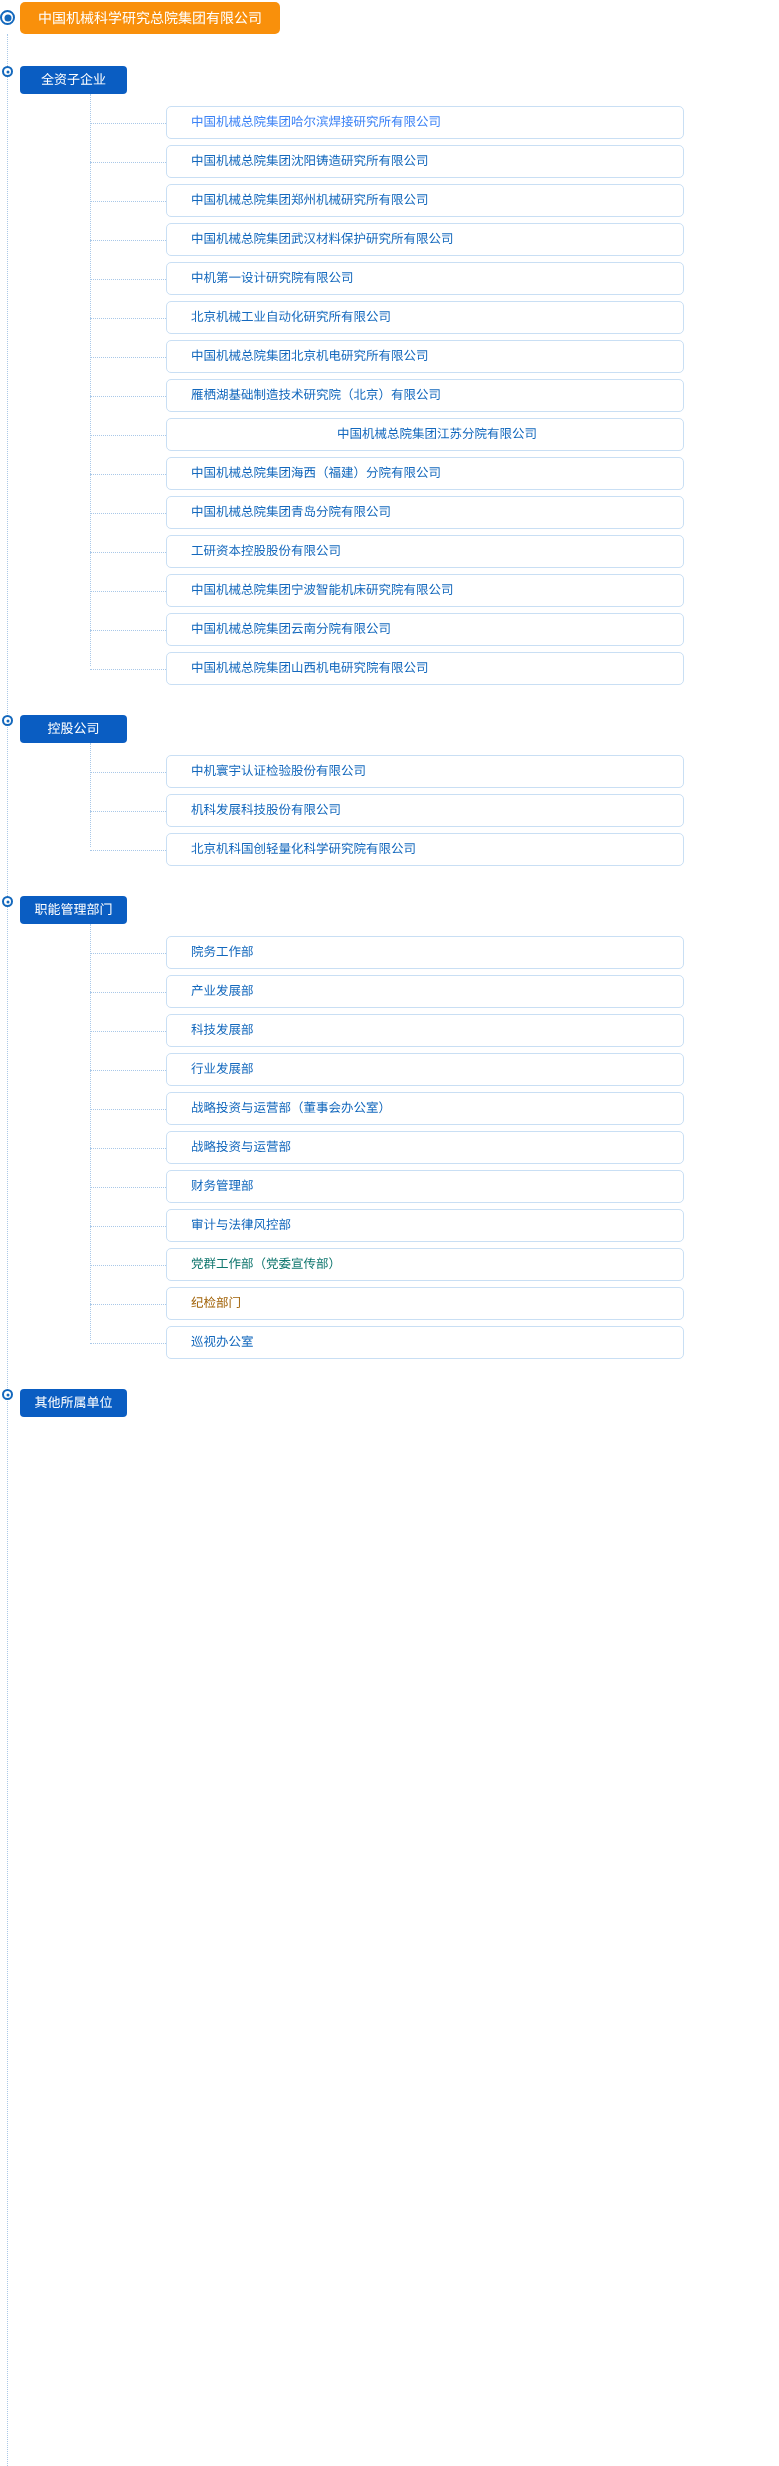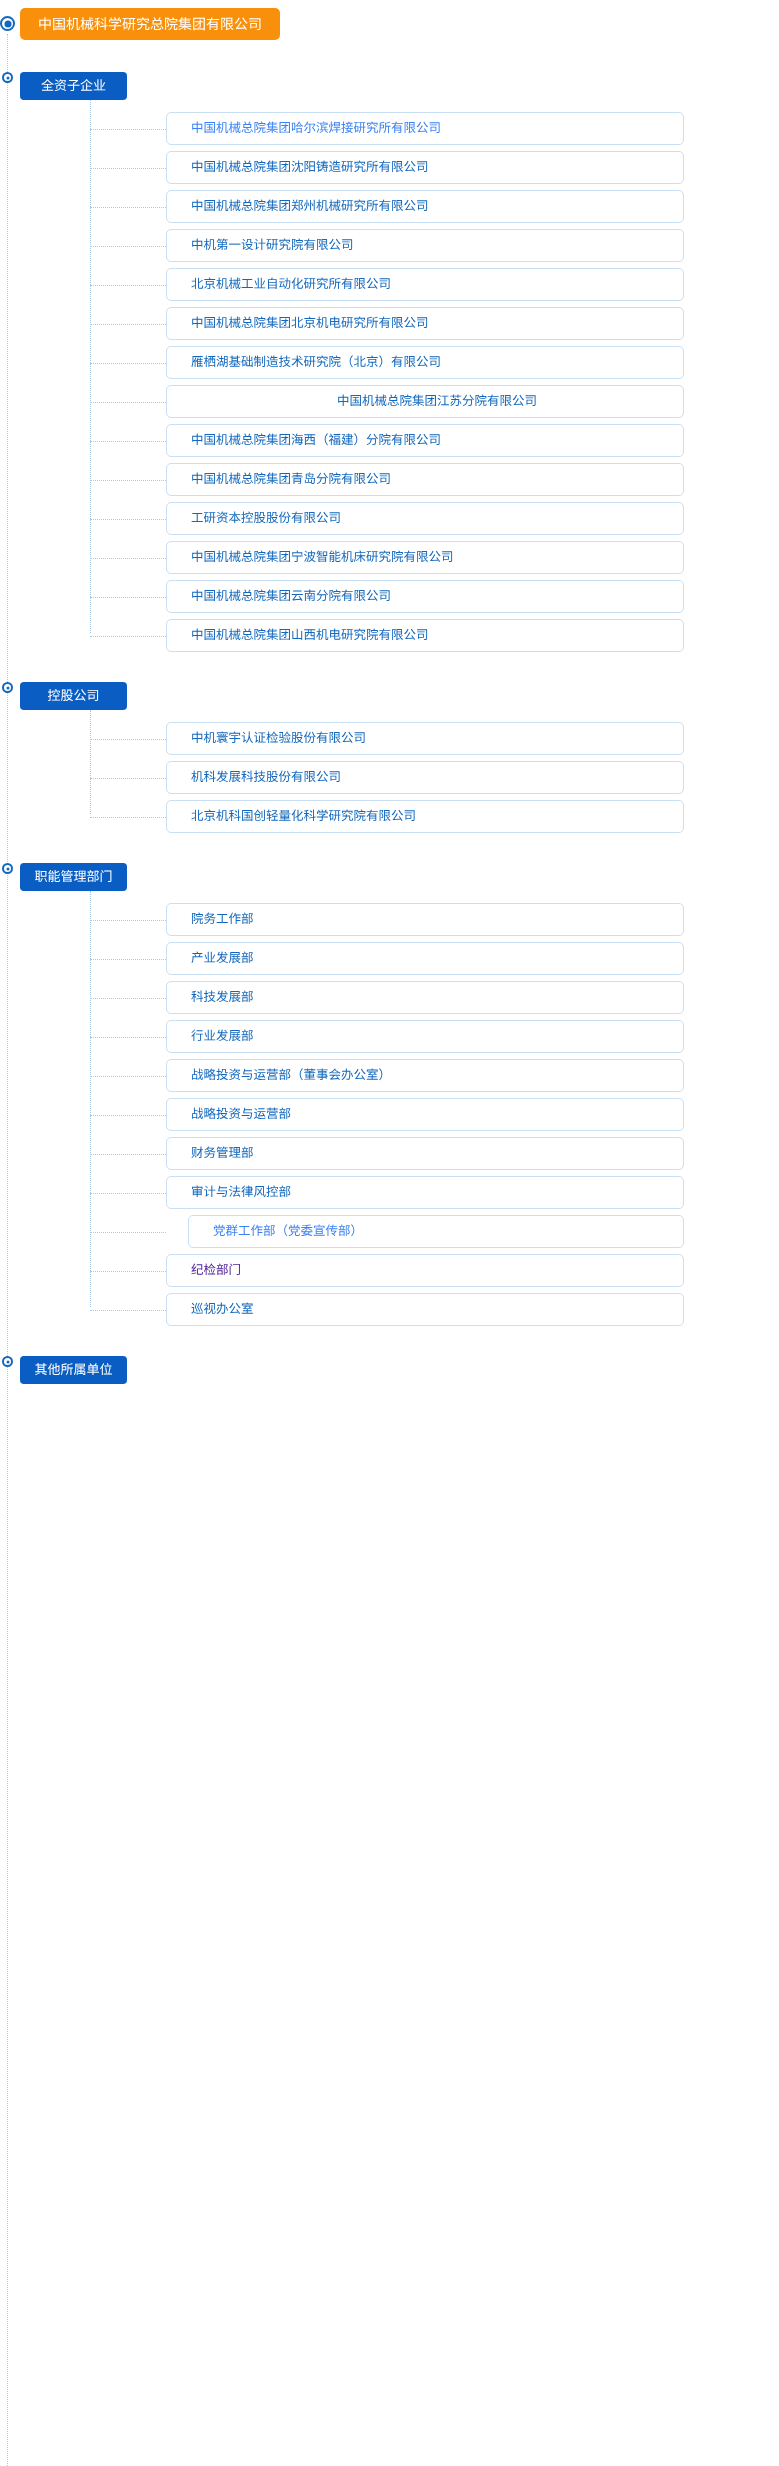--- a/index.html
+++ b/index.html
@@ -10,21 +10,21 @@
     font-family:"Liberation Sans","DejaVu Sans",sans-serif;
     -webkit-font-smoothing:antialiased;
   }
 
   #org-chart{
     position:relative;
     width:686px;
     min-height:2466px;
     overflow:hidden;
     box-sizing:border-box;
-    padding-top:8px;
+    padding-top:2px;
   }
 
   
   .root-rail{
     position:absolute;
     left:7px;
     top:34px;
     bottom:0;
     width:0;
     border-left:1.5px dotted #a9c8e8;
@@ -182,20 +182,23 @@
           <div class="leaf-row">
     <div class="leaf-node" style="color: #3b82f6; border-color: rgb(201, 223, 244);">中国机械总院集团哈尔滨焊接研究所有限公司</div>
   </div>
           <div class="leaf-row">
     <div class="leaf-node" style="color: rgb(19, 104, 189); border-color: rgb(201, 223, 244);">中国机械总院集团沈阳铸造研究所有限公司</div>
   </div>
           <div class="leaf-row">
     <div class="leaf-node" style="color: rgb(19, 104, 189); border-color: rgb(201, 223, 244);">中国机械总院集团郑州机械研究所有限公司</div>
   </div>
           <div class="leaf-row">
+    <div class="leaf-node" style="color: rgb(19, 104, 189); border-color: rgb(201, 223, 244);">中国机械总院集团武汉材料保护研究所有限公司</div>
+  </div>
+          <div class="leaf-row">
     <div class="leaf-node" style="color: rgb(19, 104, 189); border-color: rgb(201, 223, 244);">中机第一设计研究院有限公司</div>
   </div>
           <div class="leaf-row">
     <div class="leaf-node" style="color: rgb(19, 104, 189); border-color: rgb(201, 223, 244);">北京机械工业自动化研究所有限公司</div>
   </div>
           <div class="leaf-row">
     <div class="leaf-node" style="color: rgb(19, 104, 189); border-color: rgb(201, 223, 244);">中国机械总院集团北京机电研究所有限公司</div>
   </div>
           <div class="leaf-row">
     <div class="leaf-node" style="color: rgb(19, 104, 189); border-color: rgb(201, 223, 244);">雁栖湖基础制造技术研究院（北京）有限公司</div>
@@ -264,24 +267,24 @@
           <div class="leaf-row">
     <div class="leaf-node" style="color: rgb(19, 104, 189); border-color: rgb(201, 223, 244);">战略投资与运营部</div>
   </div>
           <div class="leaf-row">
     <div class="leaf-node" style="color: rgb(19, 104, 189); border-color: rgb(201, 223, 244);">财务管理部</div>
   </div>
           <div class="leaf-row">
     <div class="leaf-node" style="color: rgb(19, 104, 189); border-color: rgb(201, 223, 244);">审计与法律风控部</div>
   </div>
           <div class="leaf-row">
-    <div class="leaf-node" style="color: #3b82f6; border-color: rgb(201, 223, 244); margin-left: 22px;">党群工作部（党委宣传部）</div>
-  </div>
-          <div class="leaf-row">
-    <div class="leaf-node" style="color: #4c1d95; border-color: rgb(201, 223, 244);">纪检部门</div>
+    <div class="leaf-node" style="color: #0f766e; border-color: rgb(201, 223, 244);">党群工作部（党委宣传部）</div>
+  </div>
+          <div class="leaf-row">
+    <div class="leaf-node" style="color: #a16207; border-color: rgb(201, 223, 244);">纪检部门</div>
   </div>
           <div class="leaf-row">
     <div class="leaf-node" style="color: rgb(19, 104, 189); border-color: rgb(201, 223, 244);">巡视办公室</div>
   </div>
         </div>
   </div>
       <div class="group">
     <div class="group-head">
       <span class="rail-marker cat-marker"></span>
       <div class="cat-node" style="background: rgb(10, 93, 194);">其他所属单位</div>

